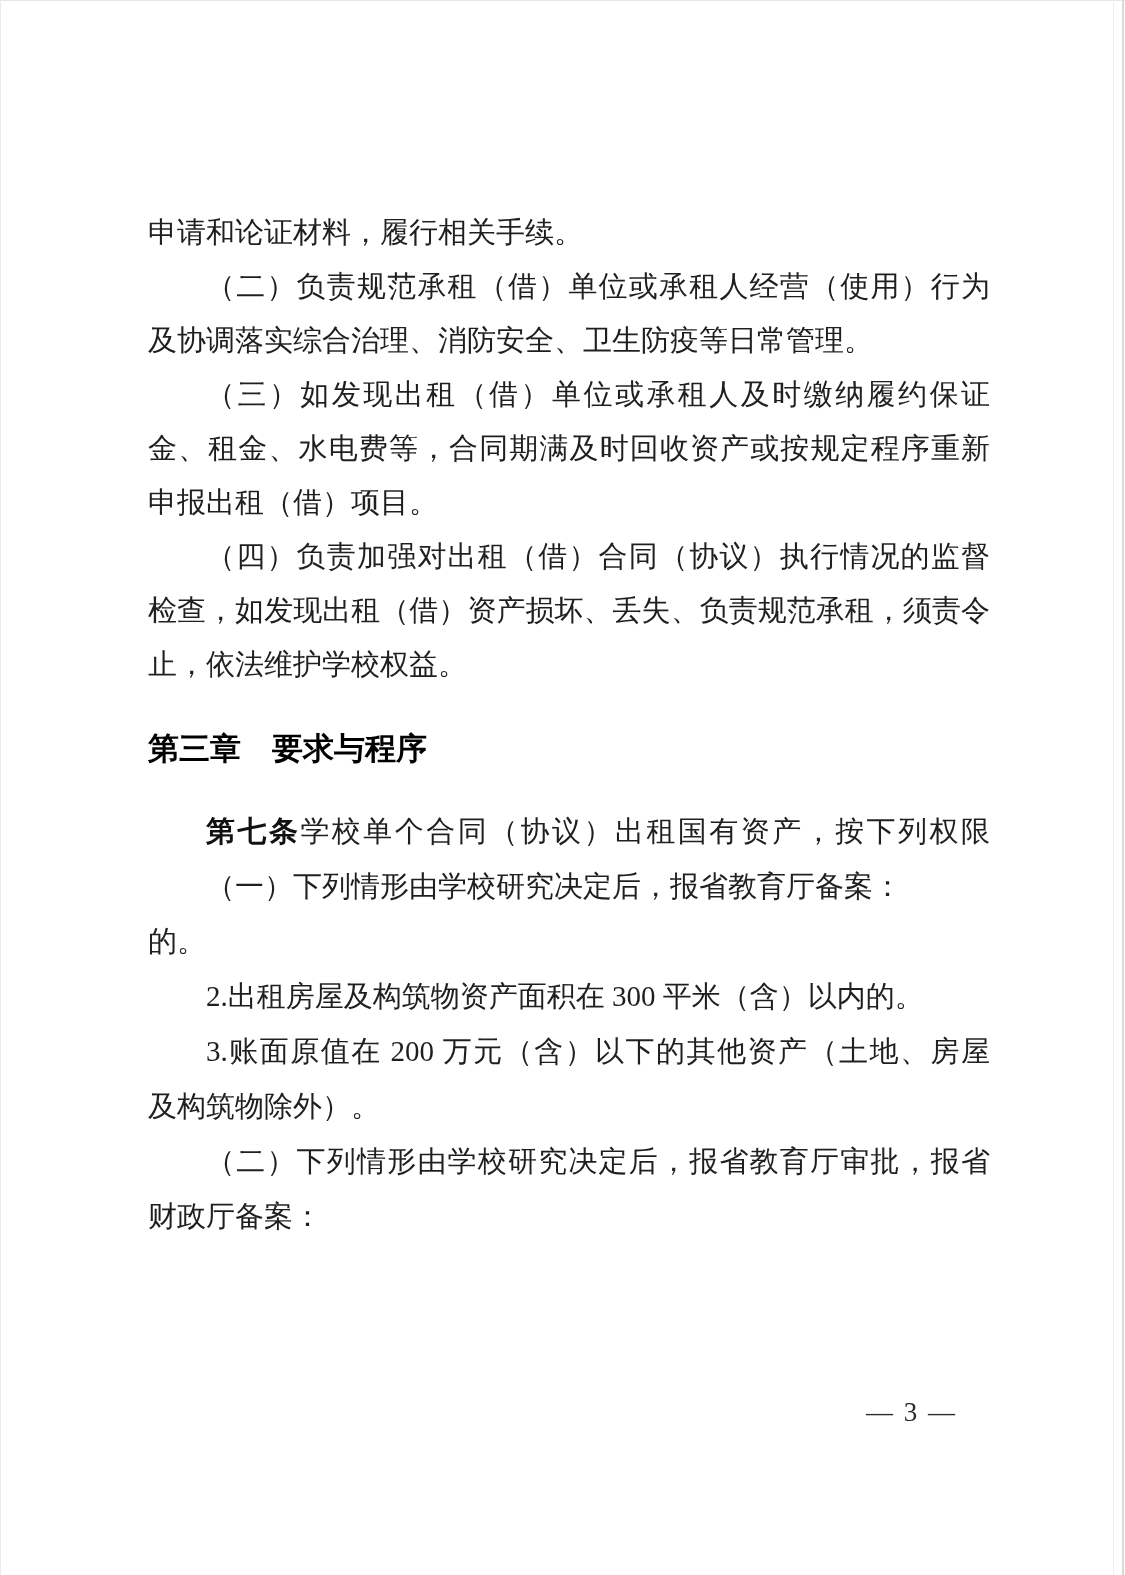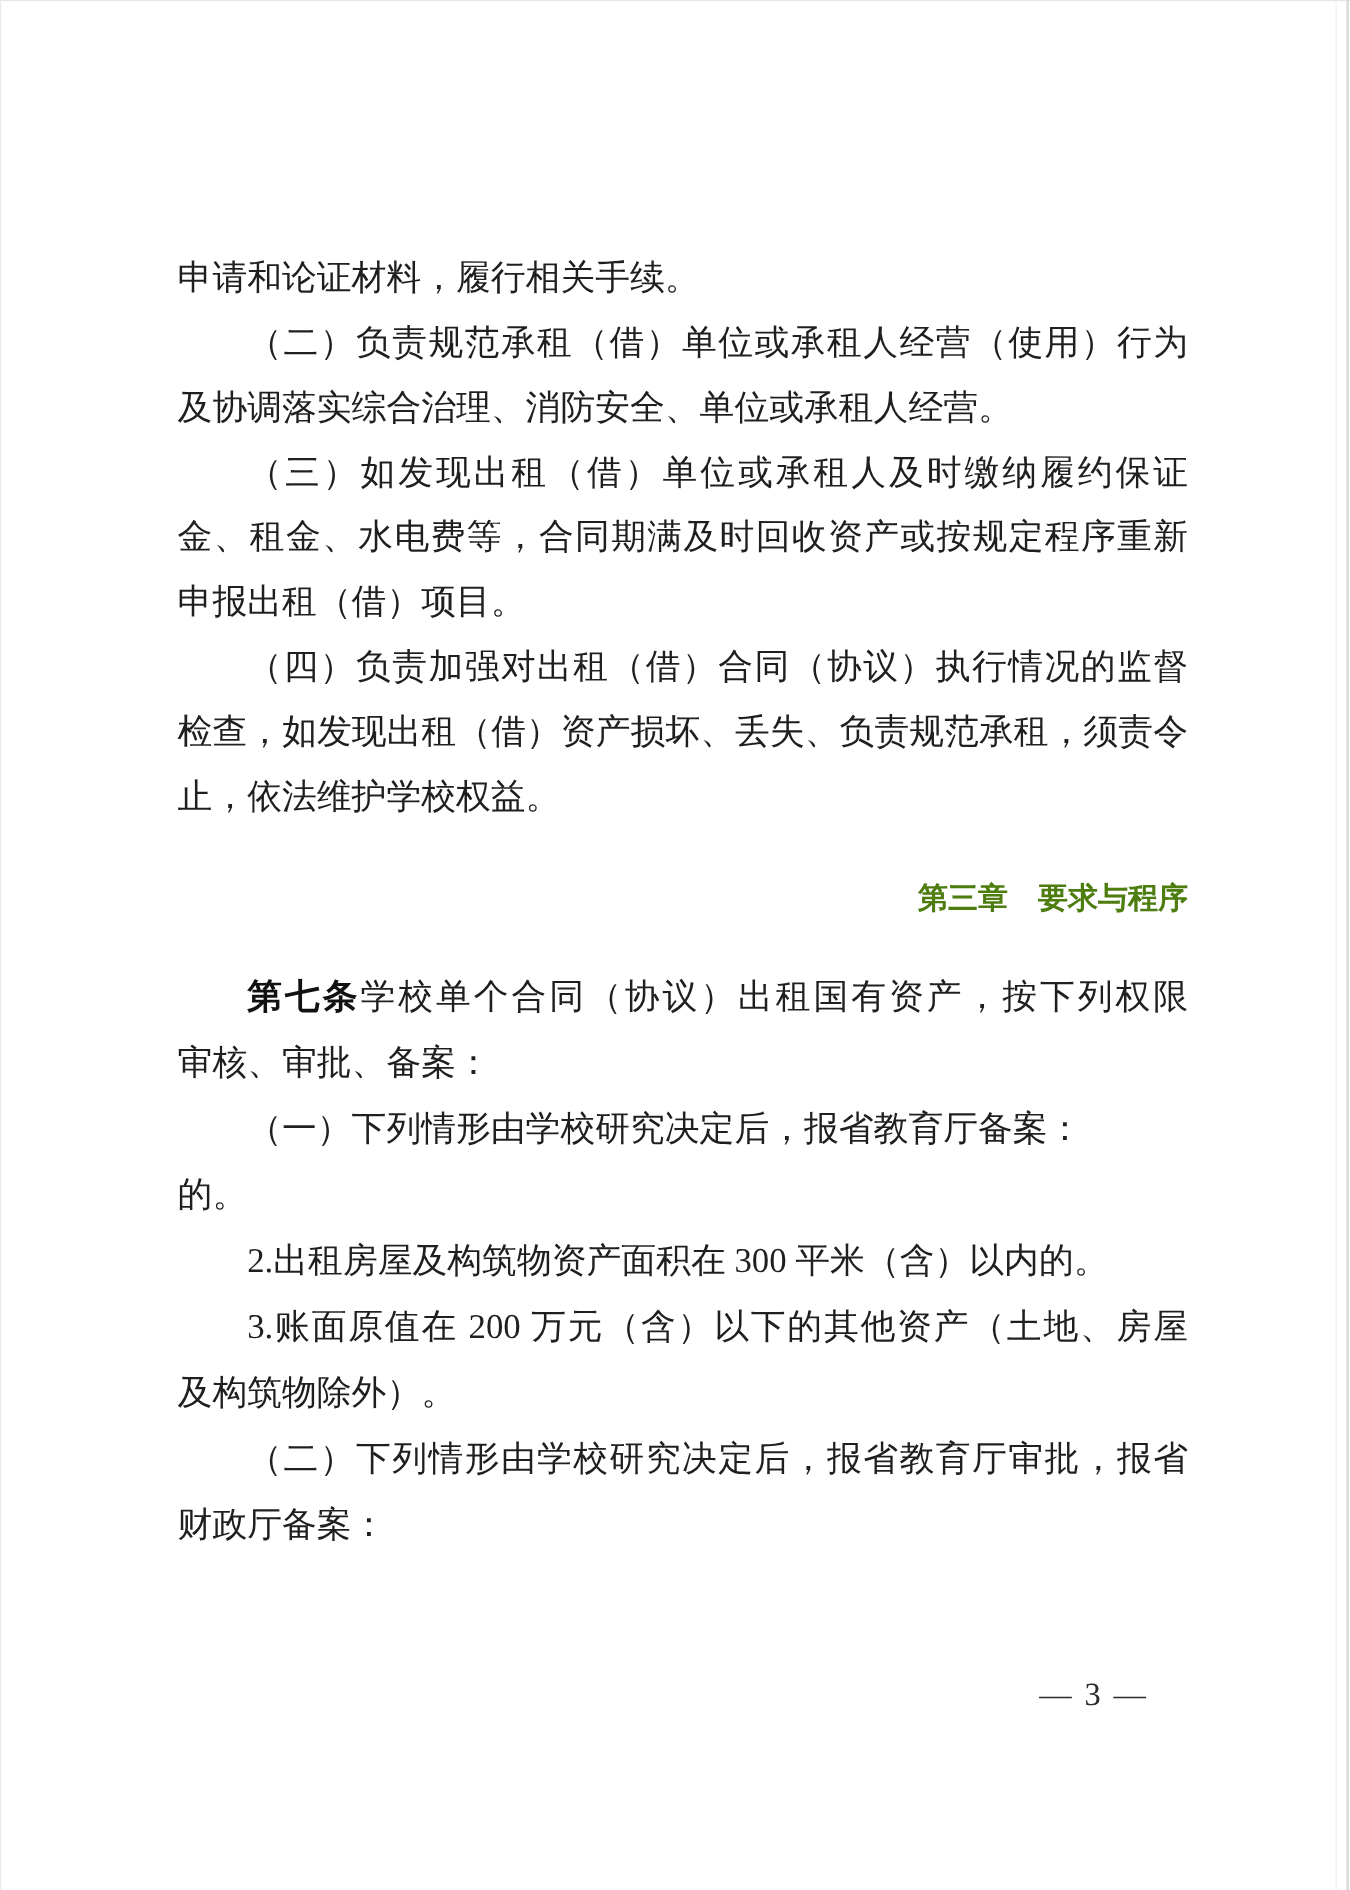--- a/index.html
+++ b/index.html
@@ -36,25 +36,25 @@
   .ind{text-indent:58px;}
   .just{
     white-space:normal;
     text-align:justify;
     text-align-last:justify;
   }
   .chapter{
     margin:31px 0 28px 0;
     height:54px;
     line-height:54px;
-    text-align:right;
+    text-align:left;
     font-family:"Liberation Sans","DejaVu Sans",sans-serif;
     font-weight:700;
-    font-size:25px;
-    color:#4d7c0f;
+    font-size:31px;
+    color:#000000;
   }
   .art{
     font-family:"Liberation Sans","DejaVu Sans",sans-serif;
     font-weight:700;
     color:#111;
   }
   .pagenum{
     position:absolute;
     top:1396px;
     right:168px;
@@ -72,34 +72,33 @@
 
   <div class="edge top"></div>
   <div class="edge left"></div>
   <div class="edge right-inner"></div>
   <div class="edge right-outer"></div>
 
   <main class="content">
 
     <div class="ln">申请和论证材料，履行相关手续。</div>
     <div class="ln ind just">（二）负责规范承租（借）单位或承租人经营（使用）行为</div>
-    <div class="ln">及协调落实综合治理、消防安全、单位或承租人经营。</div>
+    <div class="ln">及协调落实综合治理、消防安全、卫生防疫等日常管理。</div>
     <div class="ln ind just">（三）如发现出租（借）单位或承租人及时缴纳履约保证</div>
     <div class="ln just">金、租金、水电费等，合同期满及时回收资产或按规定程序重新</div>
     <div class="ln">申报出租（借）项目。</div>
     <div class="ln ind just">（四）负责加强对出租（借）合同（协议）执行情况的监督</div>
     <div class="ln just">检查，如发现出租（借）资产损坏、丢失、负责规范承租，须责令</div>
     <div class="ln">止，依法维护学校权益。</div>
 
     <h2 class="chapter">第三章　要求与程序</h2>
 
     <div class="b2">
       <div class="ln ind just"><span class="art">第七条</span><span>学校单个合同（协议）出租国有资产，按下列权限</span></div>
 
-      <div class="ln">审核、审批、备案：</div>
       <div class="ln ind">（一）下列情形由学校研究决定后，报省教育厅备案：</div>
       <div class="ln">的。</div>
       <div class="ln ind">2.出租房屋及构筑物资产面积在 300 平米（含）以内的。</div>
       <div class="ln ind just">3.账面原值在 200 万元（含）以下的其他资产（土地、房屋</div>
       <div class="ln">及构筑物除外）。</div>
       <div class="ln ind just">（二）下列情形由学校研究决定后，报省教育厅审批，报省</div>
       <div class="ln">财政厅备案：</div>
     </div>
 
   </main>

